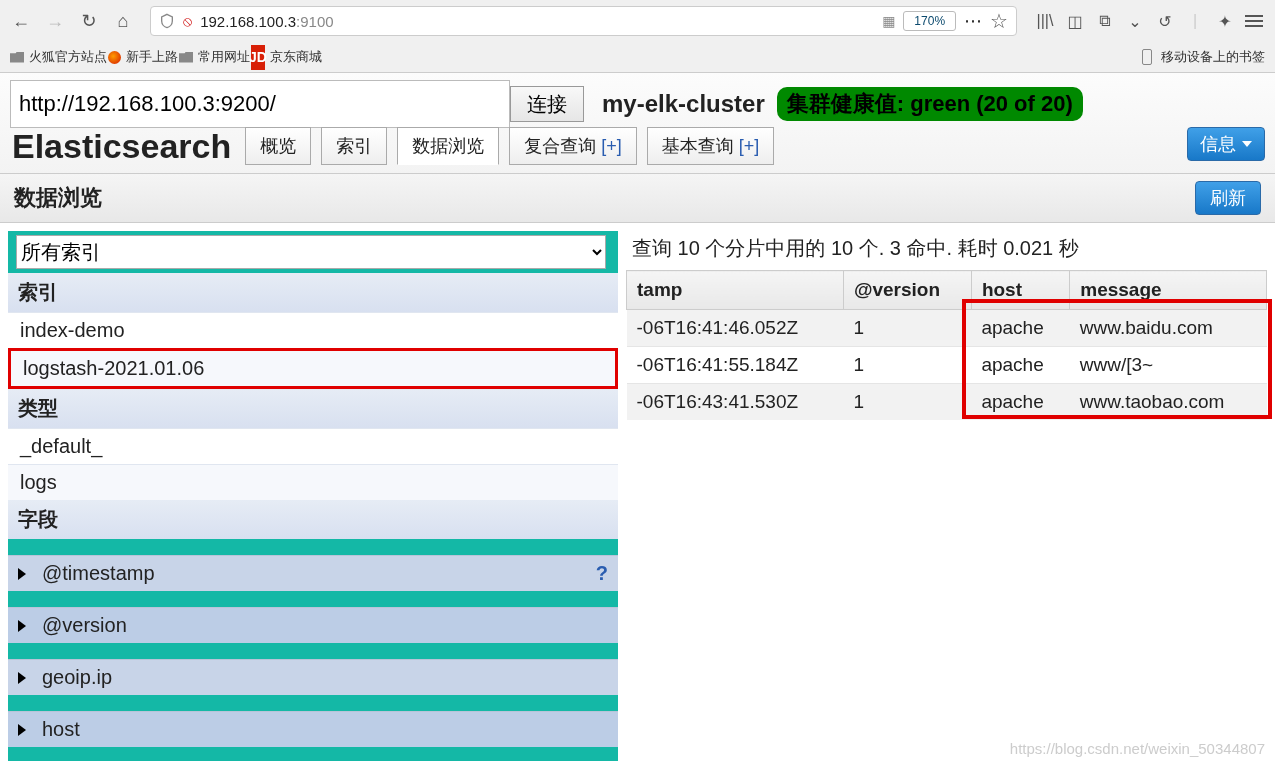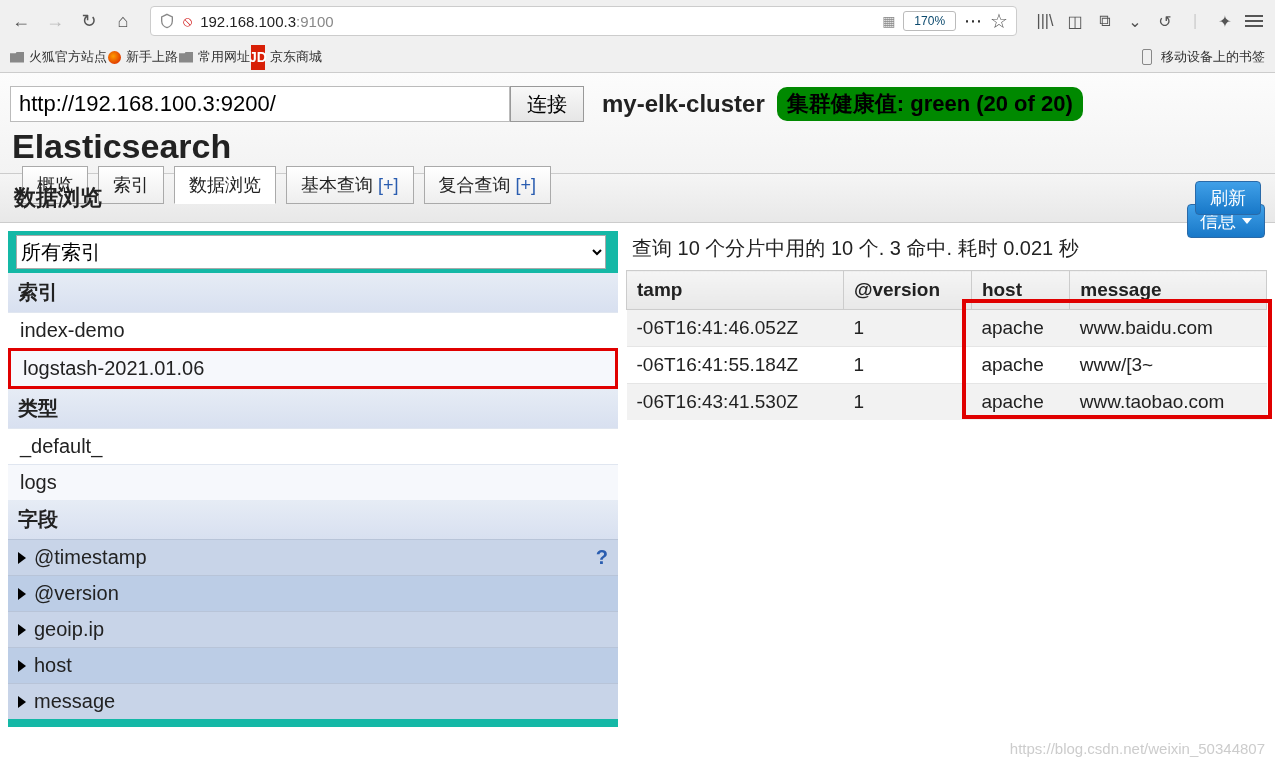--- a/index.html
+++ b/index.html
@@ -22,44 +22,44 @@
 .menu-lines span{height:2px;background:#555;display:block;}
 .bookmarks-row{display:flex;align-items:center;height:30px;padding:0 10px;gap:1px;font-size:13px;color:#333;}
 .bkm{display:flex;align-items:center;gap:5px;cursor:pointer;}
 .bkm-folder::before{content:"";display:inline-block;width:14px;height:11px;background:#888;clip-path:polygon(0 15%,40% 15%,50% 0,100% 0,100% 100%,0 100%);}
 .bkm .ff-logo{width:13px;height:13px;border-radius:50%;background:radial-gradient(circle at 40% 40%,#ff9b00,#e13f00 70%);}
 .bkm .jd-logo{width:14px;height:25px;background:#d81f06;color:#fff;font-size:14px;display:flex;align-items:center;justify-content:center;font-weight:bold;}
 .bkm-spacer{flex:1;}
 .mobile-ic{width:10px;height:16px;border:1px solid #888;border-radius:2px;margin-right:4px;}
 .app{background:linear-gradient(#fcfcfc,#f3f3f3);padding:10px 10px 0 10px;}
 .app-top{display:flex;align-items:center;gap:0;height:42px;}
-.es-url-input{width:500px;height:36px;font-size:22px;padding:0 8px;border:1px solid #bbb;background:#fff;}
+.es-url-input{width:500px;height:48px;font-size:22px;padding:0 8px;border:1px solid #bbb;background:#fff;}
 .connect-btn{height:36px;padding:0 16px;font-size:20px;background:linear-gradient(#f8f8f8,#e6e6e6);border:1px solid #999;cursor:pointer;}
 .cluster-name{font-size:24px;font-weight:bold;margin-left:18px;}
 .health{background:#008900;color:#000;font-size:22px;font-weight:bold;padding:2px 10px;margin-left:12px;border-radius:10px;}
-.app-second{display:flex;align-items:flex-start;height:46px;margin-top:2px;flex-direction:column;}
+.app-second{display:flex;align-items:flex-start;height:46px;margin-top:2px;}
 .app-title{font-size:34px;font-weight:bold;padding:0 2px;}
 .tabs{display:flex;align-items:center;margin-left:12px;gap:10px;}
 .tab{border:1px solid #aaa;background:linear-gradient(#fff,#eee);padding:6px 14px;font-size:18px;cursor:pointer;}
 .tab.active{background:#fff;border-bottom:1px solid #fff;position:relative;z-index:2;}
 .tab .plus{color:#2a5db0;}
 .info-btn{margin-left:auto;background:linear-gradient(#40a0e8,#1878c8);color:#fff;border:1px solid #2a6aa8;border-radius:4px;padding:4px 12px;font-size:18px;display:flex;align-items:center;gap:6px;cursor:pointer;}
 .down-caret{border-left:5px solid transparent;border-right:5px solid transparent;border-top:6px solid #fff;}
 .subheader{display:flex;align-items:center;background:linear-gradient(#f5f5f5,#e8e8e8);border-top:1px solid #ccc;border-bottom:1px solid #ccc;height:50px;padding:0 14px;}
 .subheader h2{font-size:22px;font-weight:bold;}
 .refresh-btn{margin-left:auto;background:linear-gradient(#40a0e8,#1878c8);color:#fff;border:1px solid #2a6aa8;border-radius:4px;padding:4px 14px;font-size:18px;cursor:pointer;}
 .main{display:flex;padding:8px;gap:8px;}
 .left-panel{width:610px;background:#14b8a6;padding:0 0 8px 0;}
 .idx-select{width:590px;margin:4px 8px;height:34px;font-size:20px;border:1px solid #aaa;background:#fff;}
 .idx-select option{font-size:18px;}
 .section-label{font-size:20px;font-weight:bold;padding:6px 10px;background:linear-gradient(#e6ecf5,#d8e0f0);}
 .list-item{background:#fff;padding:6px 12px;font-size:20px;border-top:1px solid #e0e6f0;cursor:pointer;}
 .list-item.alt{background:#f6f8fc;}
 .list-item.highlight{border:3px solid #e00000;}
-.field-item{background:#c8d4e8;padding:6px 10px;font-size:20px;border-top:1px solid #b8c4d8;display:flex;align-items:center;gap:8px;cursor:pointer;}
+.field-item{background:#c8d4e8;padding:6px 10px;font-size:20px;border-top:1px solid #b8c4d8;display:flex;align-items:center;gap:16px;cursor:pointer;margin-top:16px;}
 .field-item.alt{background:#bccde6;}
 .tri{width:0;height:0;border-top:6px solid transparent;border-bottom:6px solid transparent;border-left:8px solid #000;}
 .qmark{margin-left:auto;color:#2a5db0;font-weight:bold;}
 .right-panel{flex:1;}
 .query-summary{font-size:20px;padding:4px 6px;}
 .data-table{width:100%;border-collapse:collapse;margin-top:4px;}
 .data-table th{text-align:left;font-size:19px;font-weight:bold;padding:8px 10px;background:linear-gradient(#f5f5f5,#e8e8e8);border:1px solid #ccc;}
 .data-table td{font-size:19px;padding:7px 10px;border-top:1px solid #e5e5e5;}
 .data-table tr:nth-child(odd) td{background:#f2f2f2;}
 .data-table tr:nth-child(even) td{background:#fff;}
@@ -134,22 +134,22 @@
     <button class="connect-btn">连接</button>
     <span class="cluster-name">my-elk-cluster</span>
     <span class="health">集群健康值: green (20 of 20)</span>
   </div>
   <div class="app-second">
     <div class="app-title">Elasticsearch</div>
     <div class="tabs">
       <div class="tab">概览</div>
       <div class="tab">索引</div>
       <div class="tab active">数据浏览</div>
+      <div class="tab"><span>复合查询 </span><span class="plus">[+]</span></div>
       <div class="tab"><span>基本查询 </span><span class="plus">[+]</span></div>
-      <div class="tab"><span>复合查询 </span><span class="plus">[+]</span></div>
     </div>
     <button class="info-btn">
         <span>信息</span>
         <span class="down-caret"></span>
       </button>
   </div>
 </div>
 
 <div class="subheader">
   <h2>数据浏览</h2>

